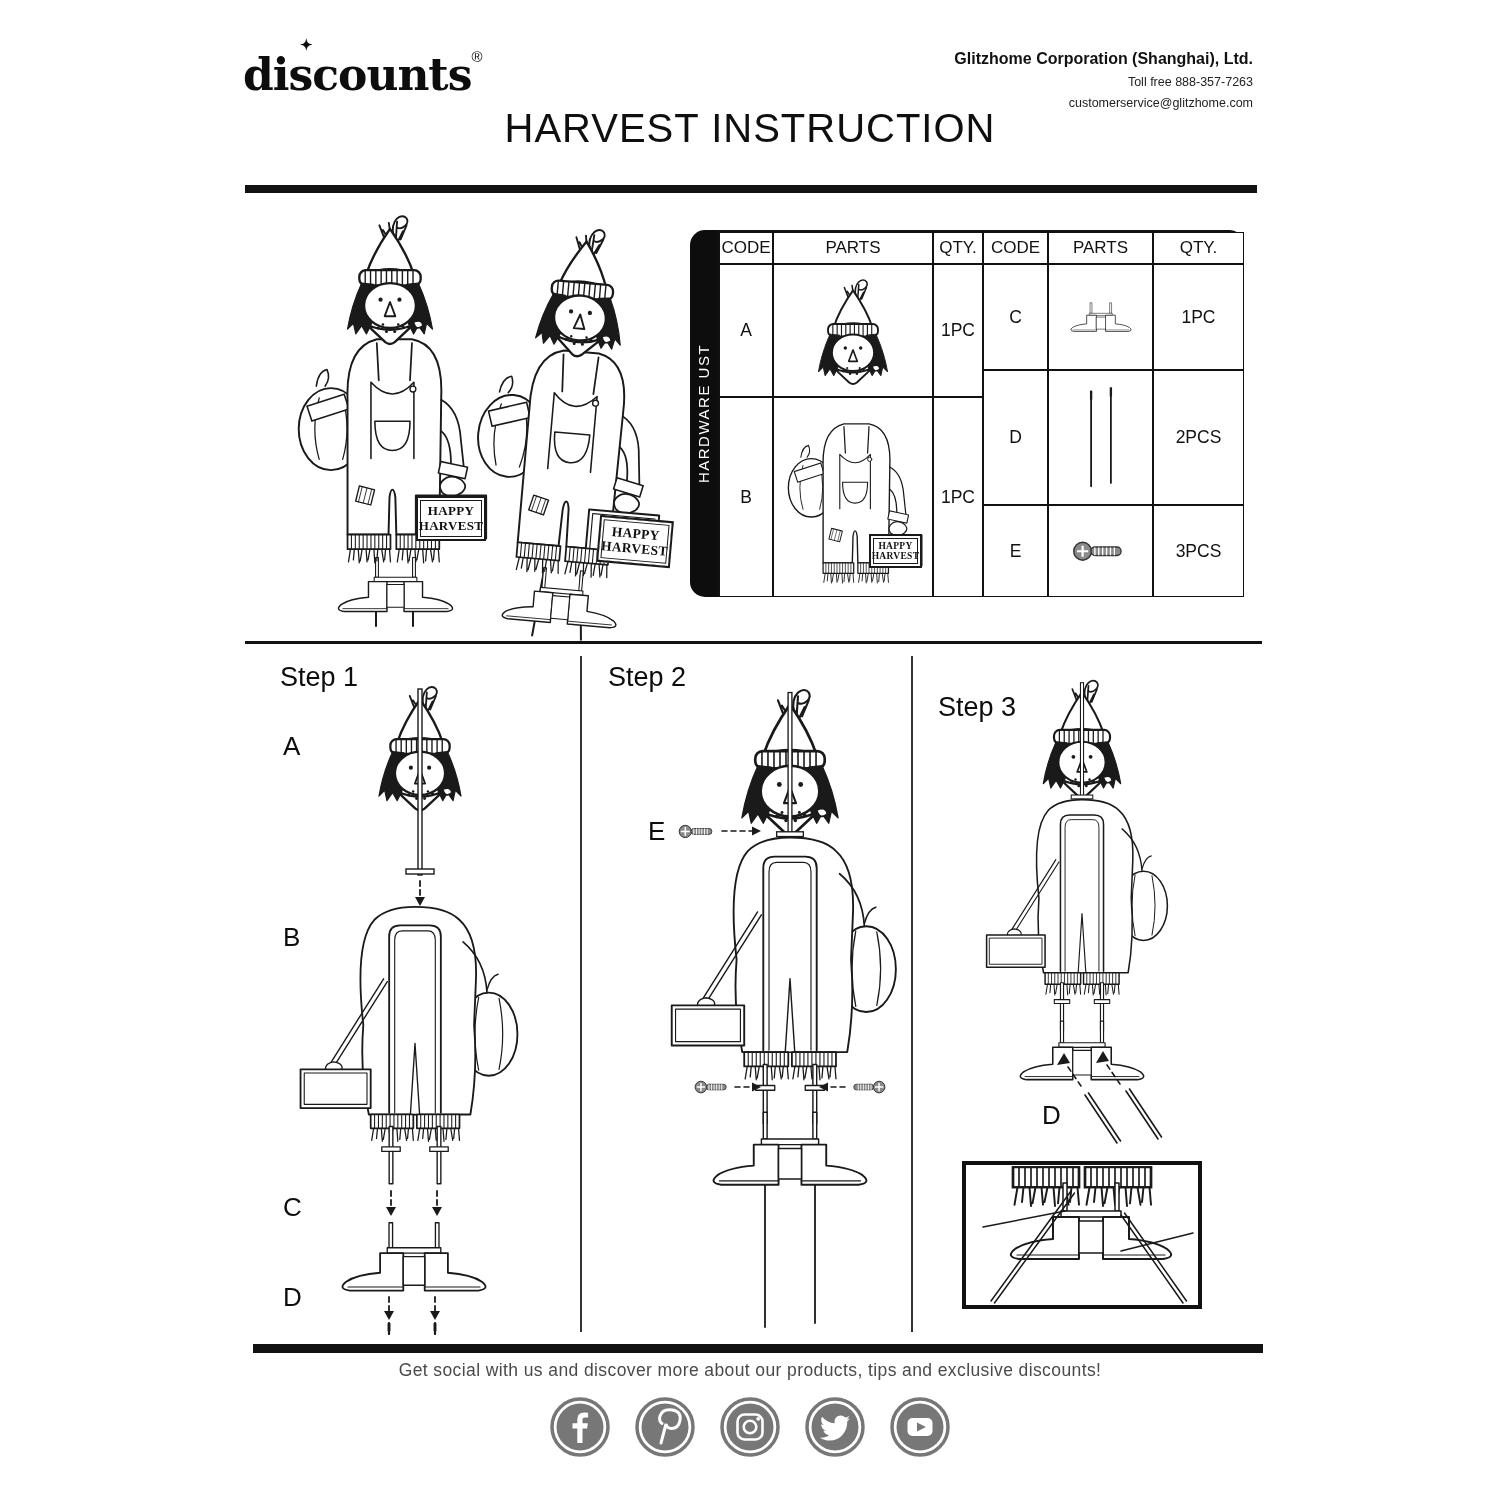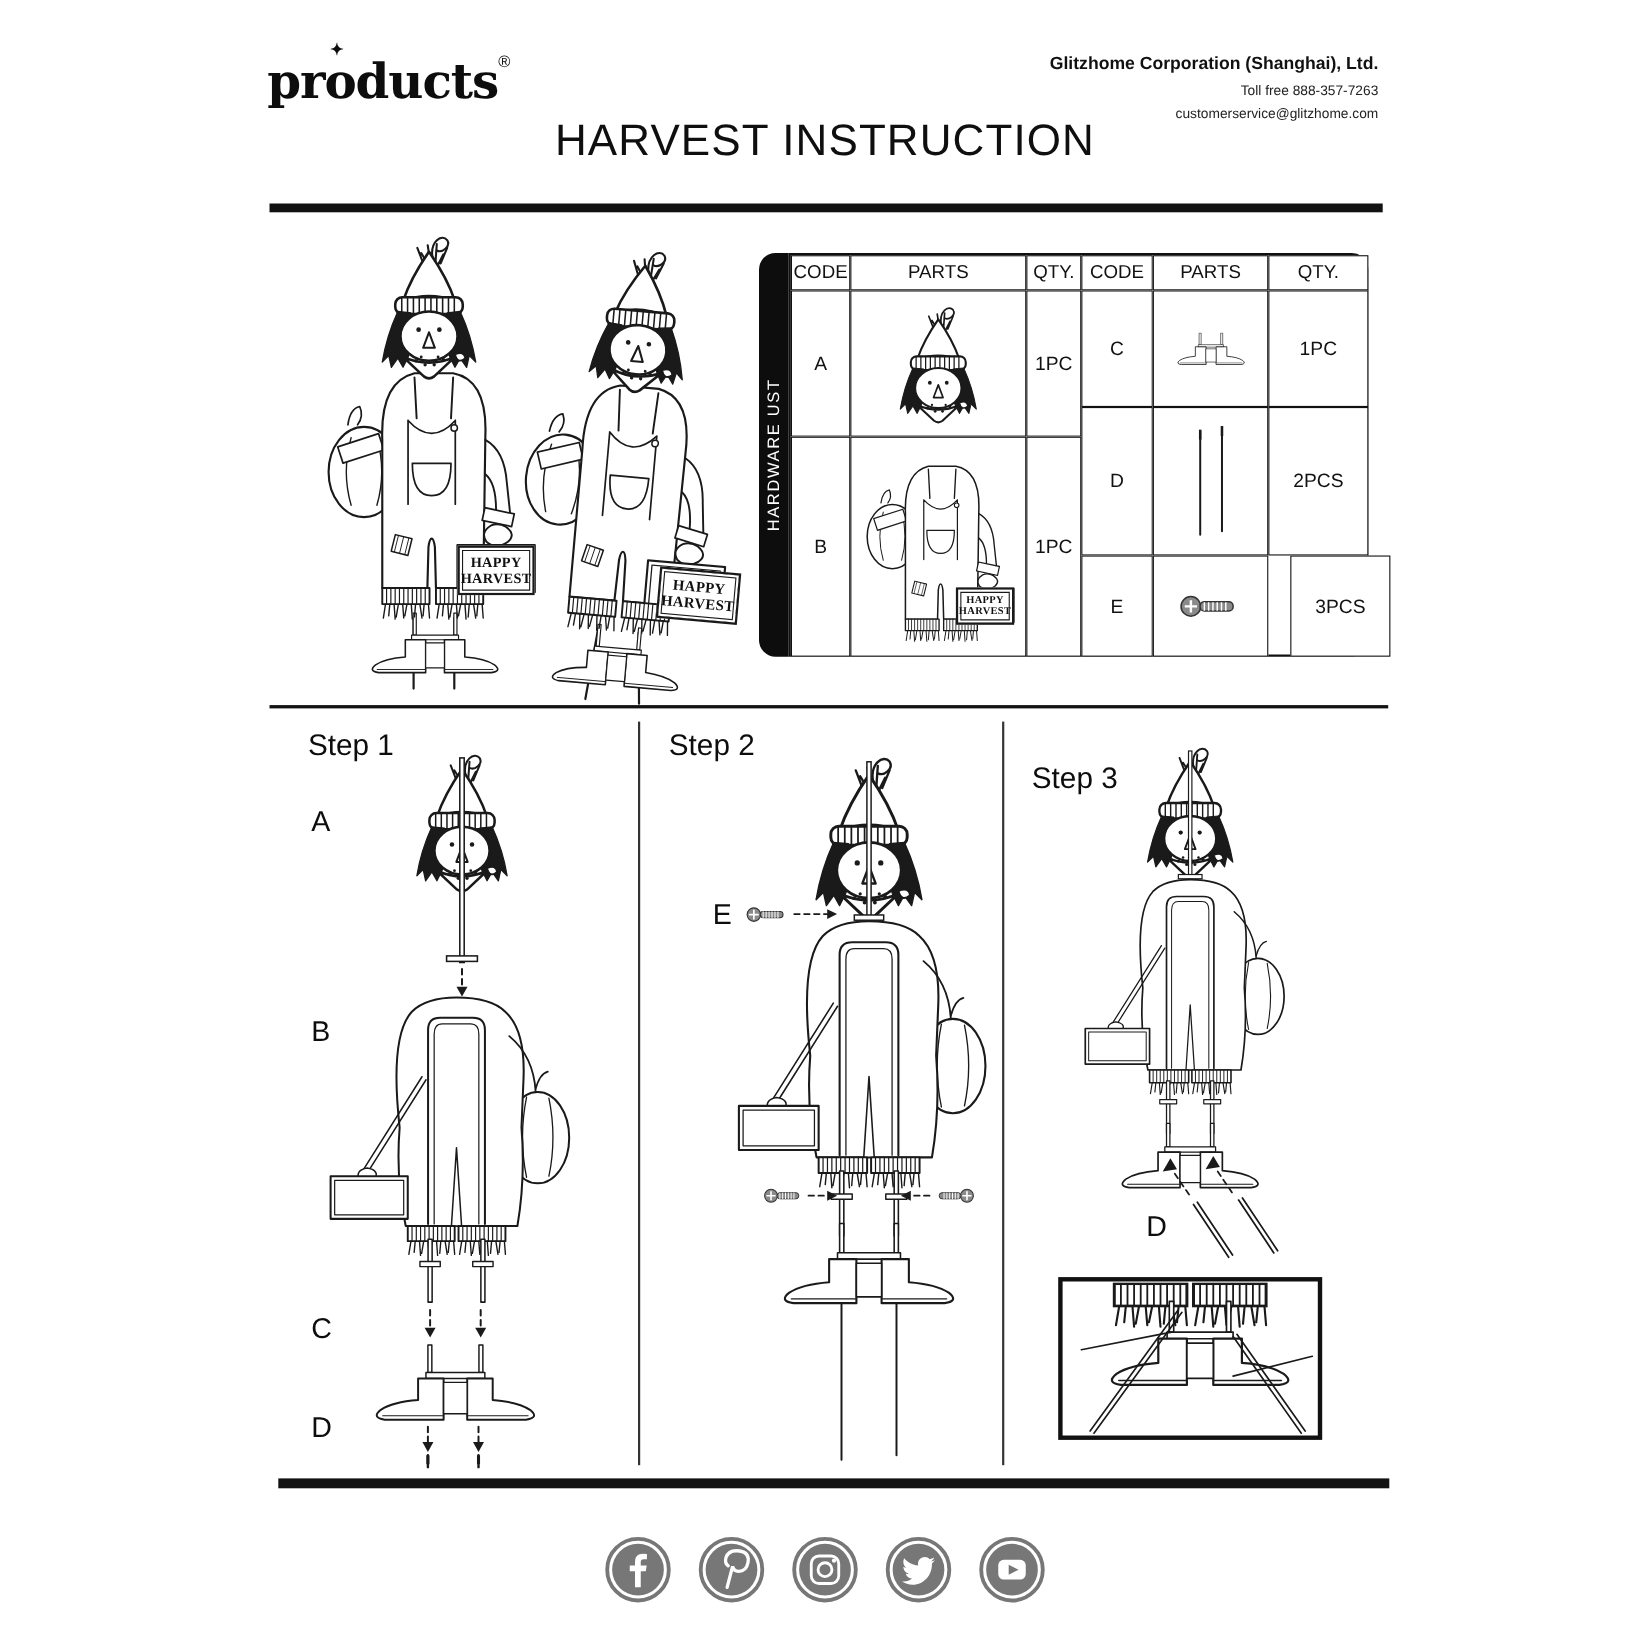--- a/index.html
+++ b/index.html
@@ -161,21 +161,21 @@
     <path d="M4.5,11 H14.5 M9.5,6 V16" stroke="#fff" stroke-width="2" fill="none"></path>
     <rect x="17" y="7.2" width="27" height="7.6" rx="3.5" fill="#8a8a8a" stroke="#333" stroke-width="1.2"></rect>
     <path d="M20.5,7.6 V14.6 M24,7.6 V14.6 M27.5,7.6 V14.6 M31,7.6 V14.6 M34.5,7.6 V14.6 M38,7.6 V14.6" stroke="#fff" stroke-width="1.2" fill="none"></path>
   </symbol>
 </defs>
 </svg>
 
 <div class="page">
 
   <div class="abs logo">
-    <span class="sparkle">✦</span><span>products</span><span class="reg">®</span>
+    <span class="sparkle">✦</span><span>discounts</span><span class="reg">®</span>
   </div>
   <div class="abs company">
     <div class="name">Glitzhome Corporation (Shanghai), Ltd.</div>
     <div class="line">Toll free 888-357-7263</div>
     <div class="line">customerservice@glitzhome.com</div>
   </div>
   <div class="abs title">HARVEST INSTRUCTION</div>
 
   <div class="abs rule" style="left:245px;top:185px;width:1012px;height:8px;"></div>
 
@@ -245,21 +245,21 @@
         </svg>
     </div>
     <div class="cell" style="left:434px;top:138px;width:91px;height:135px;">2PCS</div>
 
     <div class="cell" style="left:264px;top:273px;width:65px;height:92px;">E</div>
     <div class="cell" style="left:329px;top:273px;width:105px;height:92px;">
       <svg width="58" height="24.5" viewBox="0 0 52 22">
           <use href="#sym-screw" width="52" height="22"></use>
         </svg>
     </div>
-    <div class="cell" style="left:454px;top:273px;width:91px;height:92px;">3PCS</div>
+    <div class="cell" style="left:434px;top:273px;width:91px;height:92px;">3PCS</div>
   </div>
 
   <div class="sign" style="left:869px;top:534px;width:49px;height:30px;font-size:9.5px;">
     <span>HAPPY</span>
     <span>HARVEST</span>
   </div>
 
   <div class="abs rule" style="left:245px;top:641px;width:1017px;height:3px;"></div>
   <div class="abs vline" style="left:580px;top:656px;height:676px;"></div>
   <div class="abs vline" style="left:911px;top:656px;height:676px;"></div>
@@ -332,20 +332,21 @@
         <use href="#sym-boots2" x="36" y="526" width="260" height="80"></use>
         <path d="M58,572 L140,556 M196,596 L268,578" stroke-width="1.5"></path>
         <path d="M146,536 L66,646 M149.5,538 L69.5,648" stroke-width="1.5"></path>
         <path d="M196,560 L258,648 M199.5,558 L261.5,646" stroke-width="1.5"></path>
       </g>
     </g>
   </svg>
 
   <div class="abs rule" style="left:253px;top:1344px;width:1010px;height:9px;"></div>
 
+  <div class="abs social-msg">Get social with us and discover more about our products, tips and exclusive discounts!</div>
   <div class="abs icons">
     <svg width="62" height="62" viewBox="0 0 62 62">
       <circle cx="31" cy="31" r="28" fill="#fff" stroke="#777" stroke-width="3.5"></circle>
       <circle cx="31" cy="31" r="23.5" fill="#777"></circle>
       <path d="M33.5,47 V32.5 h4.6 l0.8,-5.3 h-5.4 v-3.3 q0,-2.4 2.6,-2.4 h3 v-4.7 q-1.7,-0.3 -3.7,-0.3 q-7.1,0 -7.1,6.9 v3.8 h-4.8 v5.3 h4.8 V47 Z" fill="#fff"></path>
     </svg>
     <svg width="62" height="62" viewBox="0 0 62 62">
       <circle cx="31" cy="31" r="28" fill="#fff" stroke="#777" stroke-width="3.5"></circle>
       <circle cx="31" cy="31" r="23.5" fill="#777"></circle>
       <path d="M27,47 l5,-19 q1,4.5 5.5,4.5 q7,0 8.5,-8 q1.5,-9 -7.5,-10.5 q-10,-1.5 -12.5,6 q-1.5,5 2,7.5" stroke="#fff" stroke-width="3" fill="none" stroke-linecap="round"></path>

